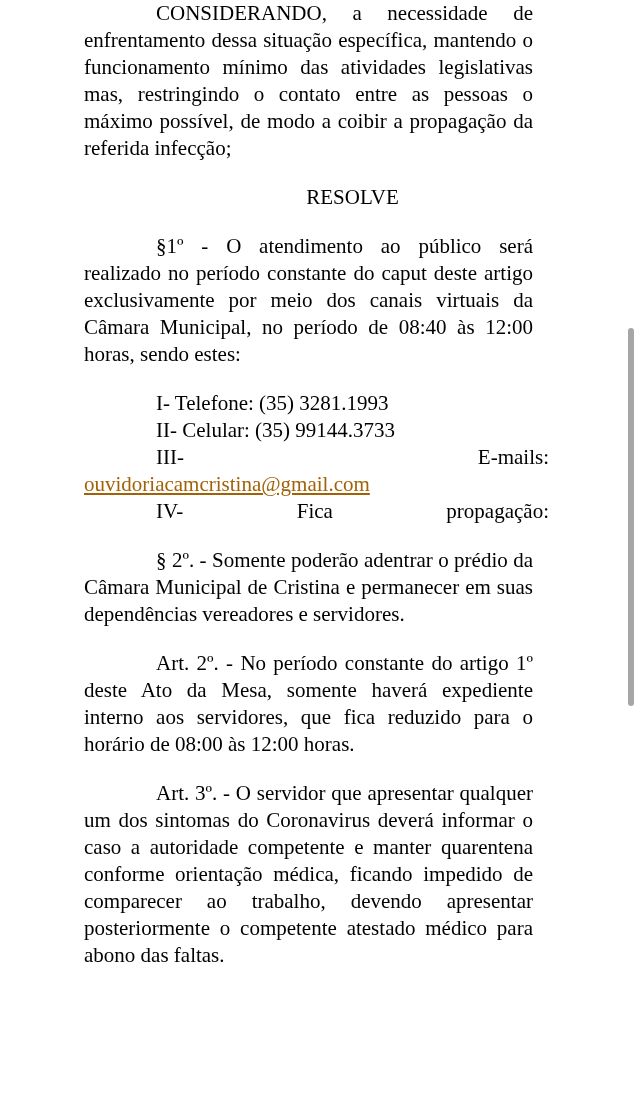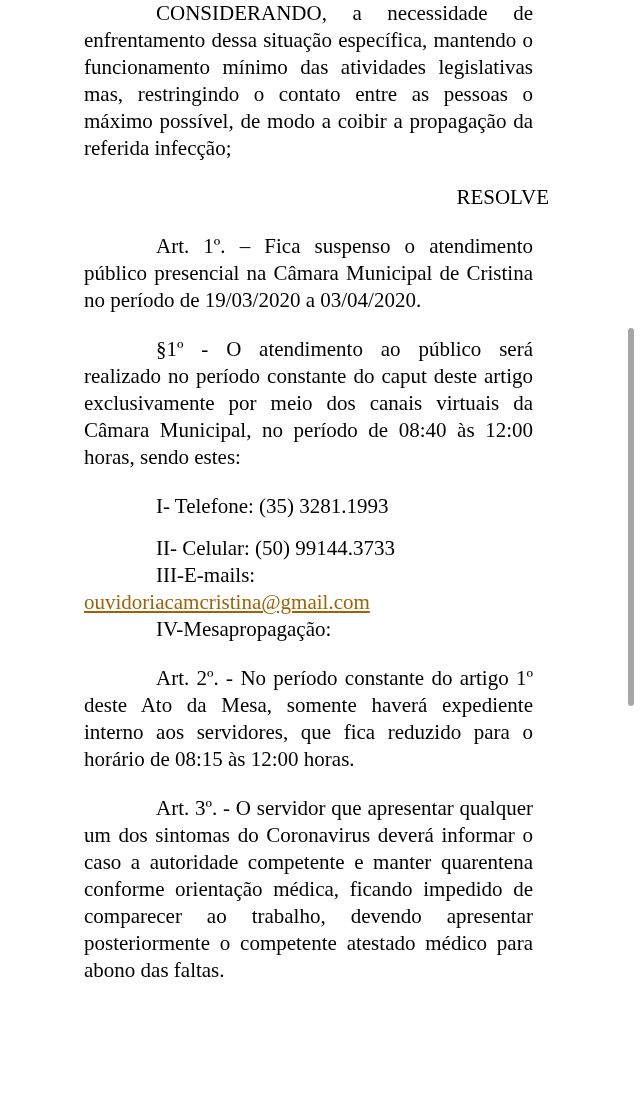--- a/index.html
+++ b/index.html
@@ -26,35 +26,34 @@
     line-height: 27px;
   }
   .para {
     margin: 0 16px 22px 0;
     text-align: justify;
     text-indent: 72px;
   }
   .heading {
     margin: 0 0 22px 0;
     padding-left: 72px;
-    text-align: right;
+    text-align: center;
     text-indent: 0;
     font-weight: normal;
     font-size: 21px;
   }
   .list-block {
     margin: 0 0 22px 0;
   }
   .list-line {
     padding-left: 72px;
-    margin-top: 15px;
   }
   .spread-line {
     display: flex;
-    justify-content: flex-start;
+    justify-content: space-between;
     padding-left: 72px;
   }
   .link-line a {
     color: #a16207;
     text-decoration: underline;
     cursor: pointer;
   }
   .scrollbar-thumb {
     position: absolute;
     left: 628px;
@@ -67,41 +66,41 @@
 </style>
 </head>
 <body>
 
 <div class="doc">
 
   <p class="para">CONSIDERANDO, a necessidade de enfrentamento dessa situação específica, mantendo o funcionamento mínimo das atividades legislativas mas, restringindo o contato entre as pessoas o máximo possível, de modo a coibir a propagação da referida infecção;</p>
 
   <p class="heading">RESOLVE</p>
 
-  <p class="para">Art. 1º. – Fica suspenso o atendimento público presencial na Câmara Municipal de Cristina no período de 19/03/2020 a 03/04/2020.</p>
 
   <p class="para">§1º - O atendimento ao público será realizado no período constante do caput deste artigo exclusivamente por meio dos canais virtuais da Câmara Municipal, no período de 08:40 às 12:00 horas, sendo estes:</p>
 
   <div class="list-block">
     <div class="list-line">I- Telefone: (35) 3281.1993</div>
-    <div class="list-line">II- Celular: (50) 99144.3733</div>
+    <div class="list-line">II- Celular: (35) 99144.3733</div>
     <div class="spread-line">
       <span>III-</span>
       <span>E-mails:</span>
     </div>
     <div class="link-line">
       <a>ouvidoriacamcristina@gmail.com</a>
     </div>
     <div class="spread-line">
       <span>IV-</span>
-      <span>Mesa</span>
+      <span>Fica</span>
       <span>propagação:</span>
     </div>
   </div>
 
+  <p class="para">§ 2º. - Somente poderão adentrar o prédio da Câmara Municipal de Cristina e permanecer em suas dependências vereadores e servidores.</p>
 
-  <p class="para">Art. 2º. - No período constante do artigo 1º deste Ato da Mesa, somente haverá expediente interno aos servidores, que fica reduzido para o horário de 08:15 às 12:00 horas.</p>
+  <p class="para">Art. 2º. - No período constante do artigo 1º deste Ato da Mesa, somente haverá expediente interno aos servidores, que fica reduzido para o horário de 08:00 às 12:00 horas.</p>
 
   <p class="para">Art. 3º. - O servidor que apresentar qualquer um dos sintomas do Coronavirus deverá informar o caso a autoridade competente e manter quarentena conforme orientação médica, ficando impedido de comparecer ao trabalho, devendo apresentar posteriormente o competente atestado médico para abono das faltas.</p>
 
 </div>
 
 <div class="scrollbar-thumb"></div>
 
 </body></html>

